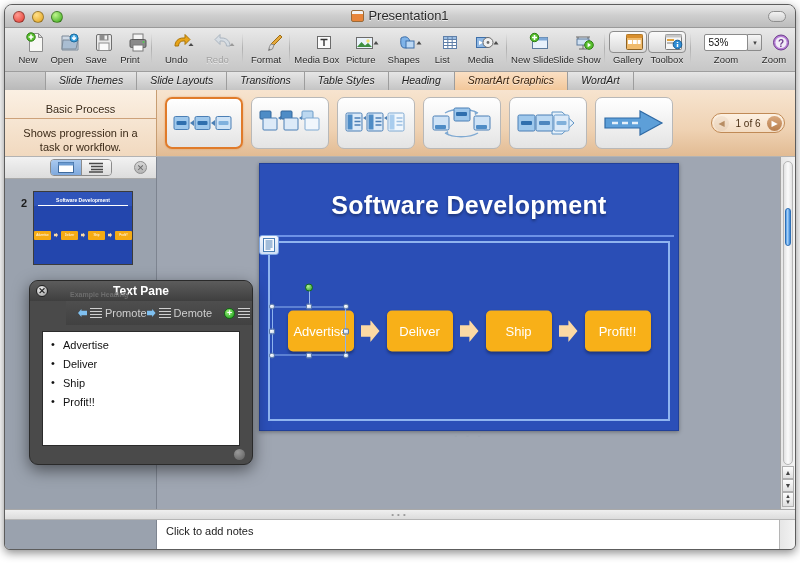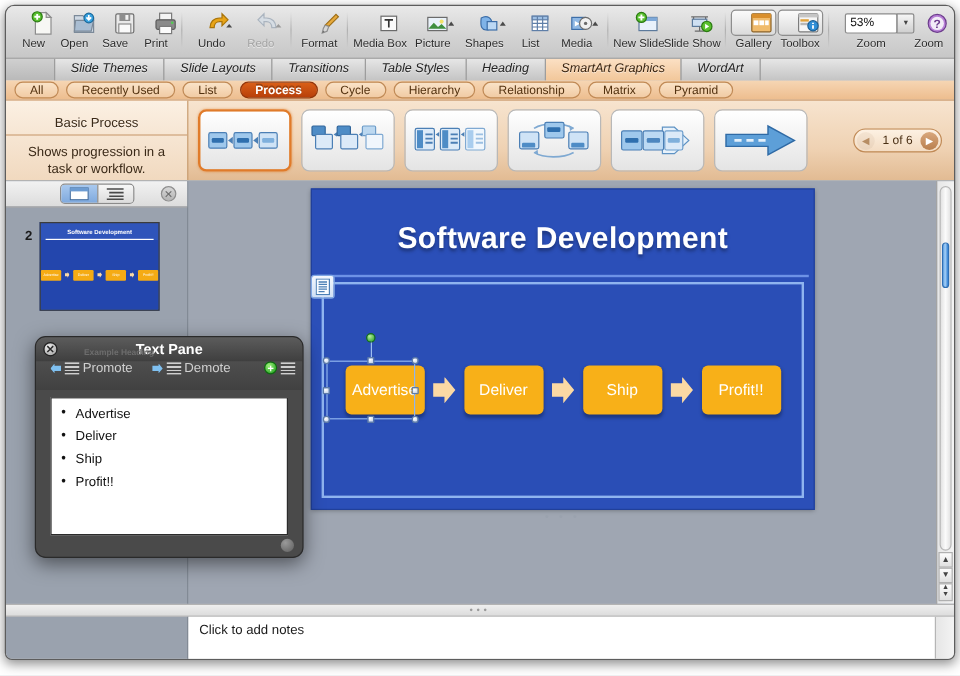--- a/index.html
+++ b/index.html
@@ -278,22 +278,22 @@
     background: #4a4a4a; border: 1px solid #2a2a2a; border-radius: 9px;
     box-shadow: 0 5px 16px rgba(0,0,0,.5); overflow: hidden;
   }
   #tp-title { height: 20px; position: relative;
               background: linear-gradient(to bottom,#5c5c5c,#3f3f3f);
               color: #fff; font-size: 12px; font-weight: bold; text-align: center; line-height: 20px; }
   #tp-close { position: absolute; left: 6px; top: 4px; width: 12px; height: 12px; border-radius: 50%;
               background: radial-gradient(circle at 35% 30%,#efefef,#9a9a9a); color: #2b2b2b;
               font-size: 9px; line-height: 11px; text-align: center; border: 1px solid #222; }
   #tp-ghost { position: absolute; left: 40px; top: 4px; font-size: 7px; color: #6d6d6d; }
-  #tp-tools { height: 24px; display: flex; align-items: flex-start; padding-left: 12px; gap: 16px;
-              background: linear-gradient(to bottom,#4e4e4e,#414141); }
+  #tp-tools { height: 24px; display: flex; align-items: center; padding-left: 12px; gap: 0;
+              background: linear-gradient(to bottom,#4e4e4e,#414141); margin-left: 36px; }
   .tpbtn { display: flex; align-items: center; gap: 3px; color: #cfcfcf; font-size: 11px; }
   .tp-lines { display: inline-block; width: 12px; height: 10px;
               background: repeating-linear-gradient(to bottom,#cfcfcf 0 1.5px, transparent 1.5px 3px); }
   .tp-arrow-l { width: 9px; height: 8px; background: #7fc0f0;
                 clip-path: polygon(100% 22%,38% 22%,38% 0,0 50%,38% 100%,38% 78%,100% 78%); }
   .tp-arrow-r { width: 9px; height: 8px; background: #7fc0f0;
                 clip-path: polygon(0 22%,62% 22%,62% 0,100% 50%,62% 100%,62% 78%,0 78%); }
   .tp-dot { width: 11px; height: 11px; border-radius: 50%; display: flex; align-items: center;
             justify-content: center; font-size: 9px; font-weight: bold; color: #fff; line-height: 10px; }
   .tp-dot.add { background: radial-gradient(circle at 35% 30%,#9cf07a,#179c18); border: 1px solid #0d6b0f; }
@@ -305,20 +305,31 @@
   #tp-resize { position: absolute; right: 7px; bottom: 4px; width: 11px; height: 11px; border-radius: 50%;
                background: radial-gradient(circle at 35% 30%,#9a9a9a,#5d5d5d); }
 
   svg { display: block; }
 </style>
 </head>
 <body>
 
 <div id="window">
 
+  <div id="titlebar">
+    <div class="traffic">
+      <div class="tl red"></div>
+      <div class="tl yellow"></div>
+      <div class="tl green"></div>
+    </div>
+    <div id="title-text">
+      <span id="title-icon"></span><span>Presentation1</span>
+    </div>
+    <div id="win-resize-pill"></div>
+  </div>
 
   <div id="toolbar">
 
     <div class="tbtn">
       <div class="ico">
         <svg width="20" height="21" viewBox="0 0 20 21">
           <path d="M3.5 1.5h9l4 4v14h-13z" fill="#f7f7f4" stroke="#8d8d8d"></path>
           <path d="M12.5 1.5v4h4z" fill="#dedede" stroke="#8d8d8d"></path>
           <circle cx="5" cy="5" r="4.2" fill="#59c02e" stroke="#2b7a12"></circle>
           <path d="M5 2.6v4.8M2.6 5h4.8" stroke="#fff" stroke-width="1.6"></path>
@@ -539,31 +550,20 @@
     <div class="gtab">Slide Themes</div>
     <div class="gtab">Slide Layouts</div>
     <div class="gtab">Transitions</div>
     <div class="gtab">Table Styles</div>
     <div class="gtab">Heading</div>
     <div class="gtab active">SmartArt Graphics</div>
     <div class="gtab">WordArt</div>
     <div class="tail"></div>
   </div>
 
-  <div id="cat-row">
-    <div class="pill">All</div>
-    <div class="pill">Recently Used</div>
-    <div class="pill">List</div>
-    <div class="pill active">Process</div>
-    <div class="pill">Cycle</div>
-    <div class="pill">Hierarchy</div>
-    <div class="pill">Relationship</div>
-    <div class="pill">Matrix</div>
-    <div class="pill">Pyramid</div>
-  </div>
 
   <div id="gallery-body">
     <div id="gallery-desc">
       <div class="h">Basic Process</div>
       <div class="sep"></div>
       <div class="d">Shows progression in a task or workflow.</div>
     </div>
 
     <div id="gallery-items">
 

